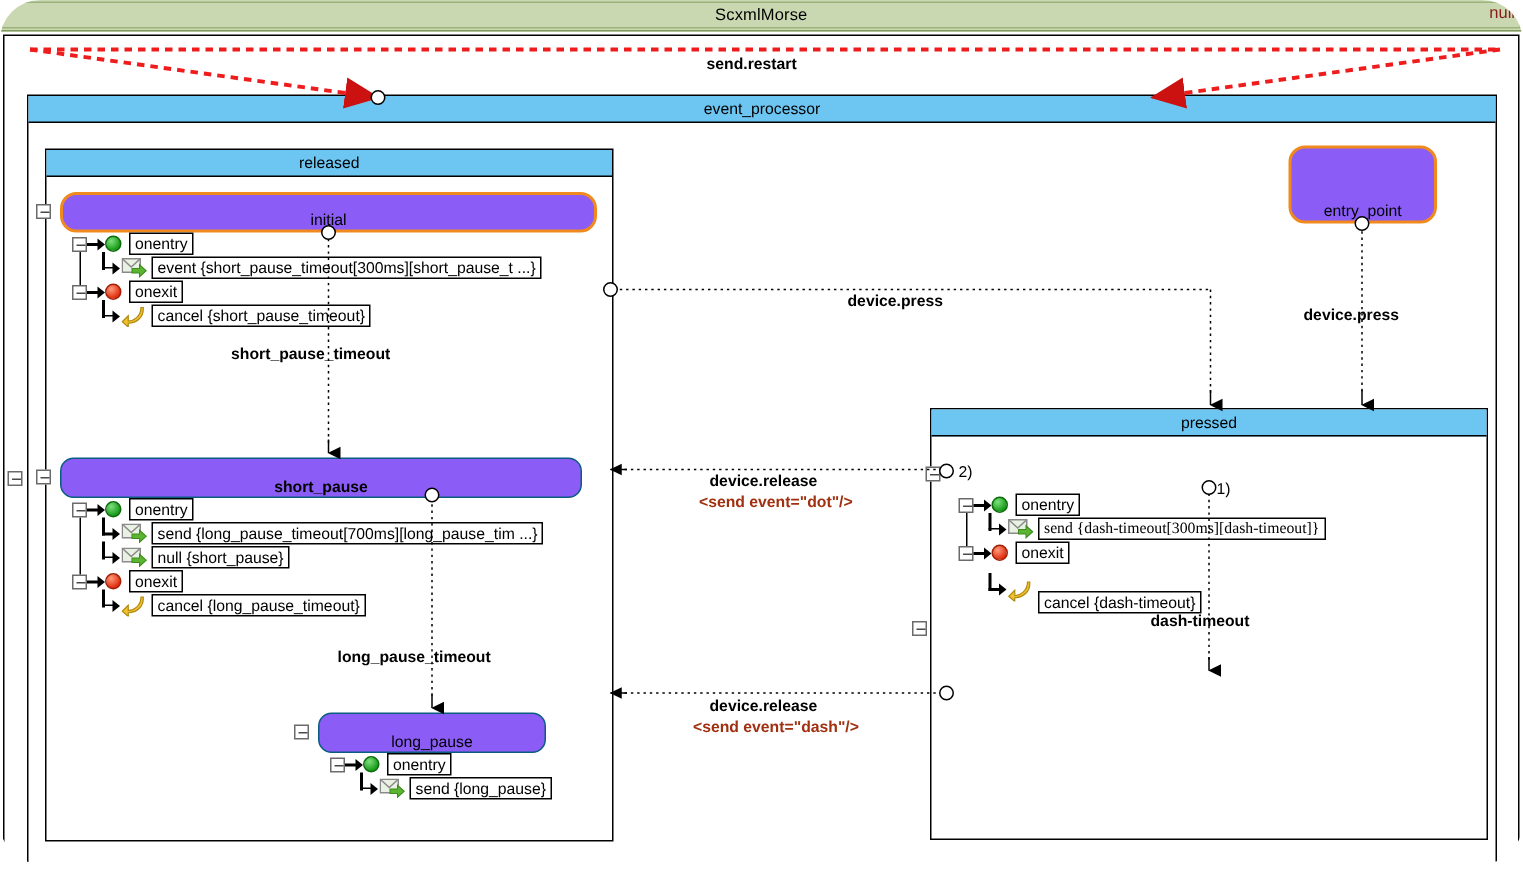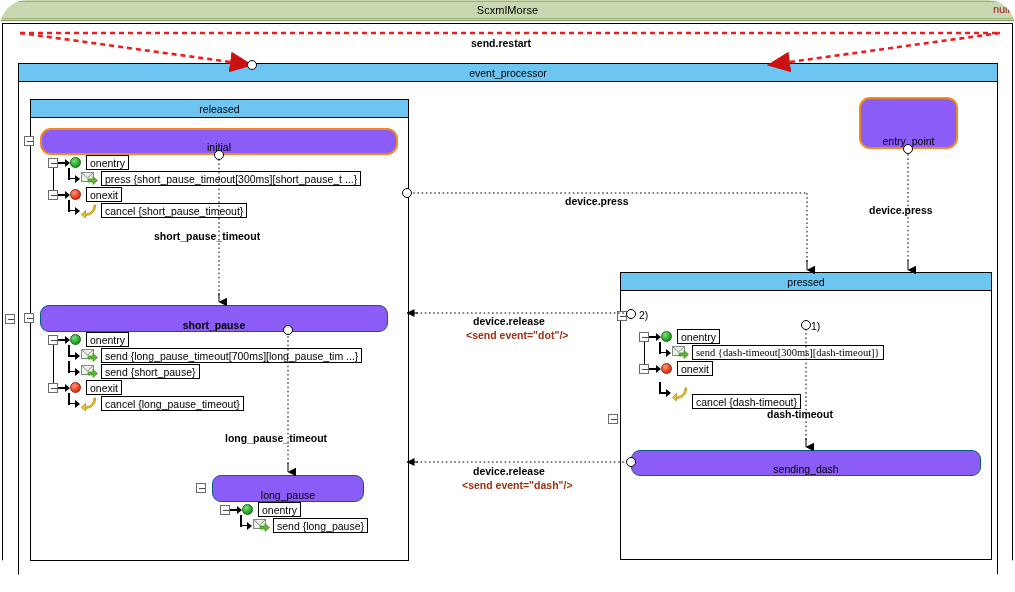--- a/index.html
+++ b/index.html
@@ -210,21 +210,21 @@
 
   <div class="row" style="left:68px; top:171px;">
     <span class="elbow">
         <i class="tip"></i>
       </span>
     <svg class="ic" width="17" height="14" viewBox="0 0 17 14">
       <rect x="0.5" y="0.5" width="12" height="9" fill="#e9f2e2" stroke="#8a8a8a"></rect>
       <path d="M0.5 0.5 L6.5 6 L12.5 0.5" fill="none" stroke="#8a8a8a"></path>
       <path d="M7 7 h5 v-2.5 l4.5 4 -4.5 4 V10 H7 z" fill="#5cb531" stroke="#3d8a1f" stroke-width="0.7"></path>
     </svg>
-    <span class="lbl-box" style="margin-left:3px;">press {short_pause_timeout[300ms][short_pause_t ...}</span>
+    <span class="lbl-box" style="margin-left:3px;">event {short_pause_timeout[300ms][short_pause_t ...}</span>
   </div>
 
   <div class="row" style="left:48px; top:187px;">
     <span class="expander"></span>
     <span class="arr-right"></span>
     <span class="dot-red ic"></span>
     <span class="lbl-box" style="margin-left:5px;">onexit</span>
   </div>
 
   <div class="row" style="left:68px; top:203px;">
@@ -265,21 +265,21 @@
 
   <div class="row" style="left:68px; top:364px;">
     <span class="elbow">
         <i class="tip"></i>
       </span>
     <svg class="ic" width="17" height="14" viewBox="0 0 17 14">
       <rect x="0.5" y="0.5" width="12" height="9" fill="#e9f2e2" stroke="#8a8a8a"></rect>
       <path d="M0.5 0.5 L6.5 6 L12.5 0.5" fill="none" stroke="#8a8a8a"></path>
       <path d="M7 7 h5 v-2.5 l4.5 4 -4.5 4 V10 H7 z" fill="#5cb531" stroke="#3d8a1f" stroke-width="0.7"></path>
     </svg>
-    <span class="lbl-box" style="margin-left:3px;">send {short_pause}</span>
+    <span class="lbl-box" style="margin-left:3px;">null {short_pause}</span>
   </div>
 
   <div class="row" style="left:48px; top:380px;">
     <span class="expander"></span>
     <span class="arr-right"></span>
     <span class="dot-red ic"></span>
     <span class="lbl-box" style="margin-left:5px;">onexit</span>
   </div>
 
   <div class="row" style="left:68px; top:396px;">
@@ -351,23 +351,20 @@
   <div class="row" style="left:659px; top:377px;">
     <span class="elbow">
         <i class="tip"></i>
       </span>
     <svg class="ic" width="17" height="15" viewBox="0 0 17 15">
       <path d="M13 2 C13 8, 8 11, 4.5 11 L4.5 7.5 L0.5 11.5 L4.5 15 L4.5 12.5 C10 12.5 15 8.5 14.5 2 z" fill="#f2c12e" stroke="#b08a10" stroke-width="0.8"></path>
     </svg>
     <span class="lbl-box" style="margin-left:3px;margin-top:17px;">cancel {dash-timeout}</span>
   </div>
 
-  <div class="state-round" style="left:631px; top:450px; width:350px; height:26px;">
-    <span>sending_dash</span>
-  </div>
 
   <svg id="edges">
     <defs>
       <marker id="ah" markerWidth="9" markerHeight="9" refX="7.5" refY="4.5" orient="auto">
         <path d="M0,0.6 L8,4.5 L0,8.4 z" fill="#000"></path>
       </marker>
       <marker id="ahr" markerWidth="10" markerHeight="10" refX="8.5" refY="5" orient="auto">
         <path d="M0,1 L9,5 L0,9 z" fill="#cc1111"></path>
       </marker>
       <marker id="ahdown" markerWidth="10" markerHeight="10" refX="5" refY="8" orient="auto">

